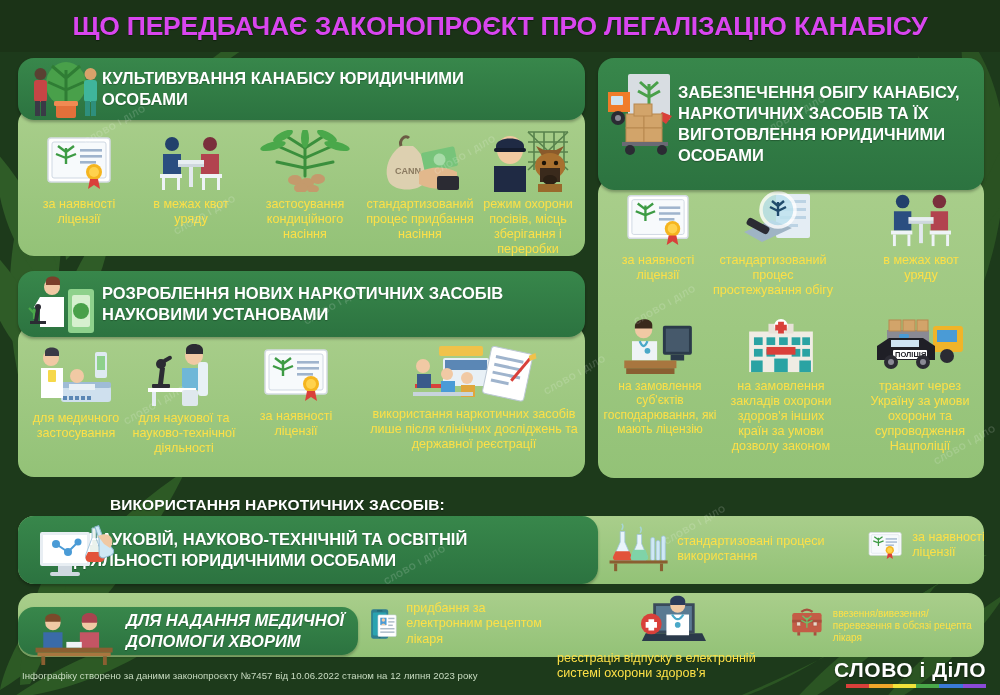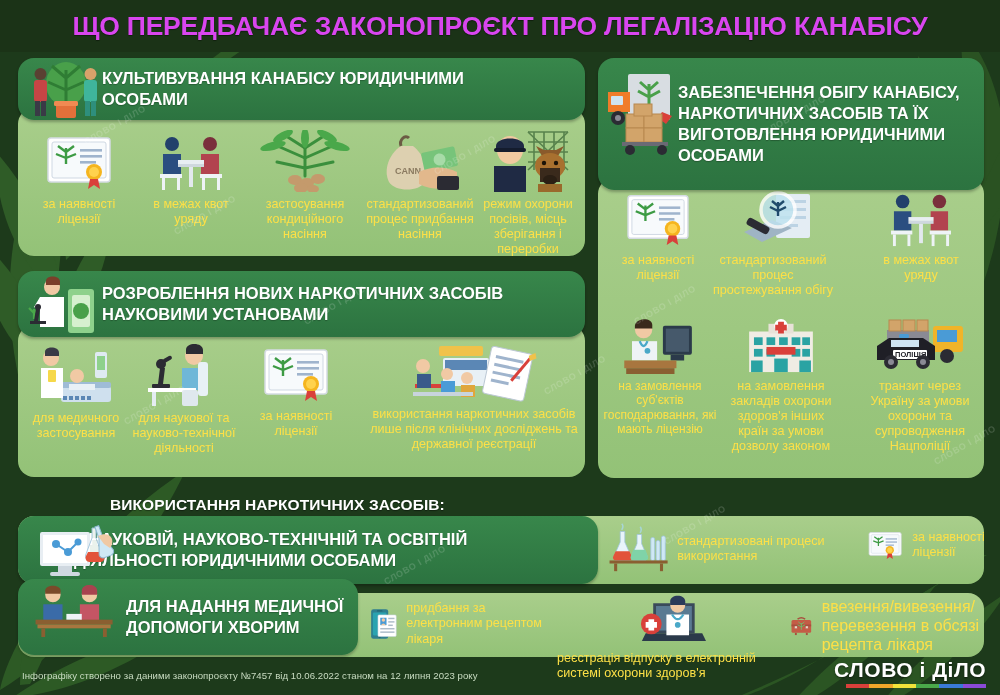--- a/index.html
+++ b/index.html
@@ -592,21 +592,21 @@
       <rect x="38" y="23" width="22" height="2.6" fill="#9fb4cd"></rect>
     <rect x="38" y="29" width="16" height="2.6" fill="#9fb4cd"></rect>
     <circle cx="46" cy="40" r="8" fill="#f5b51f"></circle>
       <circle cx="46" cy="40" r="5" fill="#ffd24d"></circle>
     <path d="M42 47 L40 57 L46 53 L52 57 L50 47 Z" fill="#d9403a"></path>
   </svg>
   <div class="cap" style="font-size:12.6px; text-align:left; margin:0 0 0 8px;">за наявності ліцензії</div>
 </div>
 
 <div class="panel light" style="left:18px; top:593px; width:966px; height:64px;"></div>
-<div class="hdr" style="left:18px; top:579px; width:340px; height:76px; padding-left:108px;">
+<div class="hdr" style="left:18px; top:607px; width:340px; height:48px; padding-left:108px;font-style:italic;">
   <svg style="position:absolute;left:12px;top:6px" width="92" height="52" viewBox="0 0 92 54">
     <circle cx="22" cy="10" r="8" fill="#f1c9a4"></circle>
     <path d="M14 6 C 14 -1, 30 -1, 30 6 L30 9 L14 9 Z" fill="#7a4a2a"></path>
     <path d="M12 20 h20 v18 h-20 z" fill="#3a6ba8"></path>
     <circle cx="60" cy="10" r="8" fill="#f1c9a4"></circle>
     <path d="M52 6 C 52 -2, 68 -2, 68 6 L68 10 L52 10 Z" fill="#a8434f"></path>
     <path d="M50 20 h20 v18 h-20 z" fill="#c45564"></path>
     <rect x="4" y="36" width="80" height="5" fill="#8a5f31"></rect>
     <rect x="6" y="41" width="76" height="4" fill="#a8763f"></rect>
     <rect x="10" y="45" width="4" height="9" fill="#8a5f31"></rect>
@@ -659,21 +659,21 @@
     <rect x="4" y="10" width="52" height="34" rx="4" fill="#c45c46"></rect>
     <rect x="4" y="22" width="52" height="5" fill="#a8503e"></rect>
     <g stroke="#6fbf6a" stroke-width="2.4" fill="none">
       <path d="M30 36 L30 18 M30 22 L22 15 M30 22 L38 15 M30 28 L20 23 M30 28 L40 23"></path>
     </g>
     <rect x="12" y="26" width="7" height="7" fill="#e8d8c8" stroke="#a8503e"></rect>
     <rect x="41" y="26" width="7" height="7" fill="#e8d8c8" stroke="#a8503e"></rect>
     <rect x="13" y="44" width="5" height="6" fill="#a8503e"></rect>
       <rect x="42" y="44" width="5" height="6" fill="#a8503e"></rect>
   </svg>
-  <div class="cap" style="font-size:16px; text-align:left; margin:0 0 0 9px;">ввезення/вивезення/ перевезення в обсязі рецепта лікаря</div>
+  <div class="cap" style="font-size:10px; text-align:left; margin:8px 0 0 9px;">ввезення/вивезення/ перевезення в обсязі рецепта лікаря</div>
 </div>
 
 <div class="footer-note">Інфографіку створено за даними законопроєкту №7457 від 10.06.2022 станом на 12 липня 2023 року</div>
 <div class="logo">
   <div class="logo-txt">СЛОВО і ДіЛО</div>
   <div class="logo-bar">
     <i style="background:#d9403a"></i>
       <i style="background:#f0a62a"></i>
     <i style="background:#f2e23a"></i>
       <i style="background:#4aa84a"></i>

